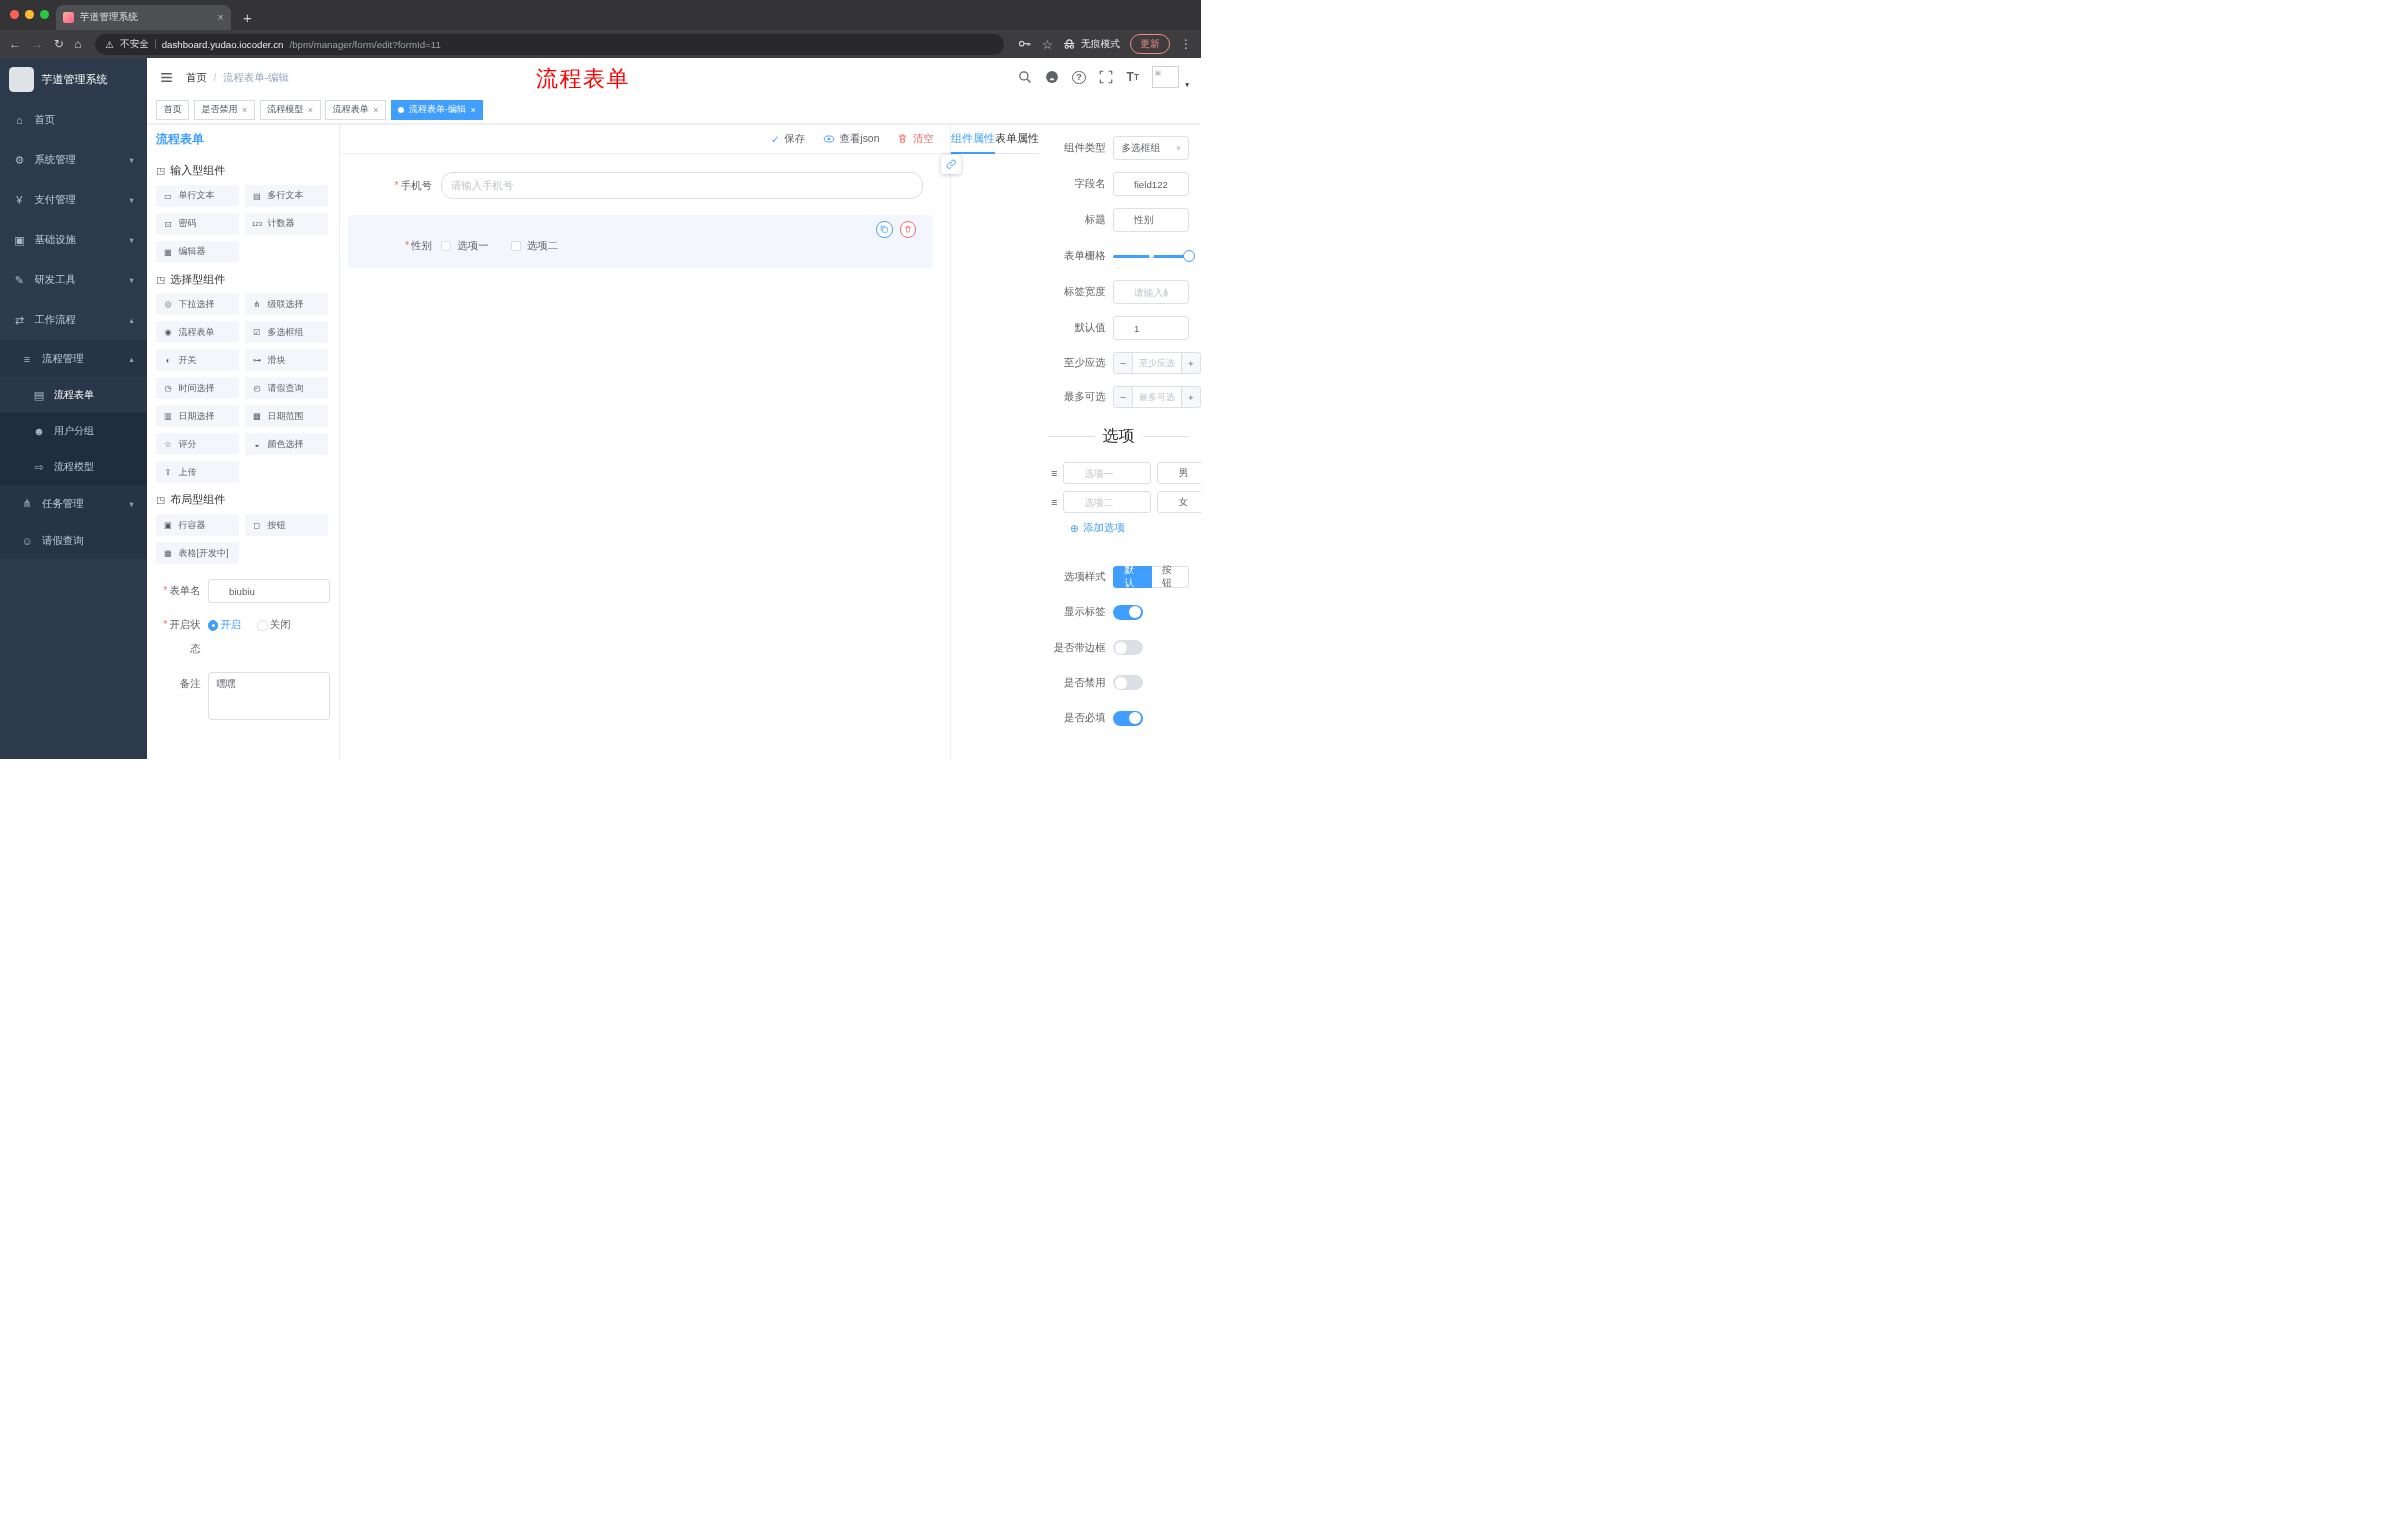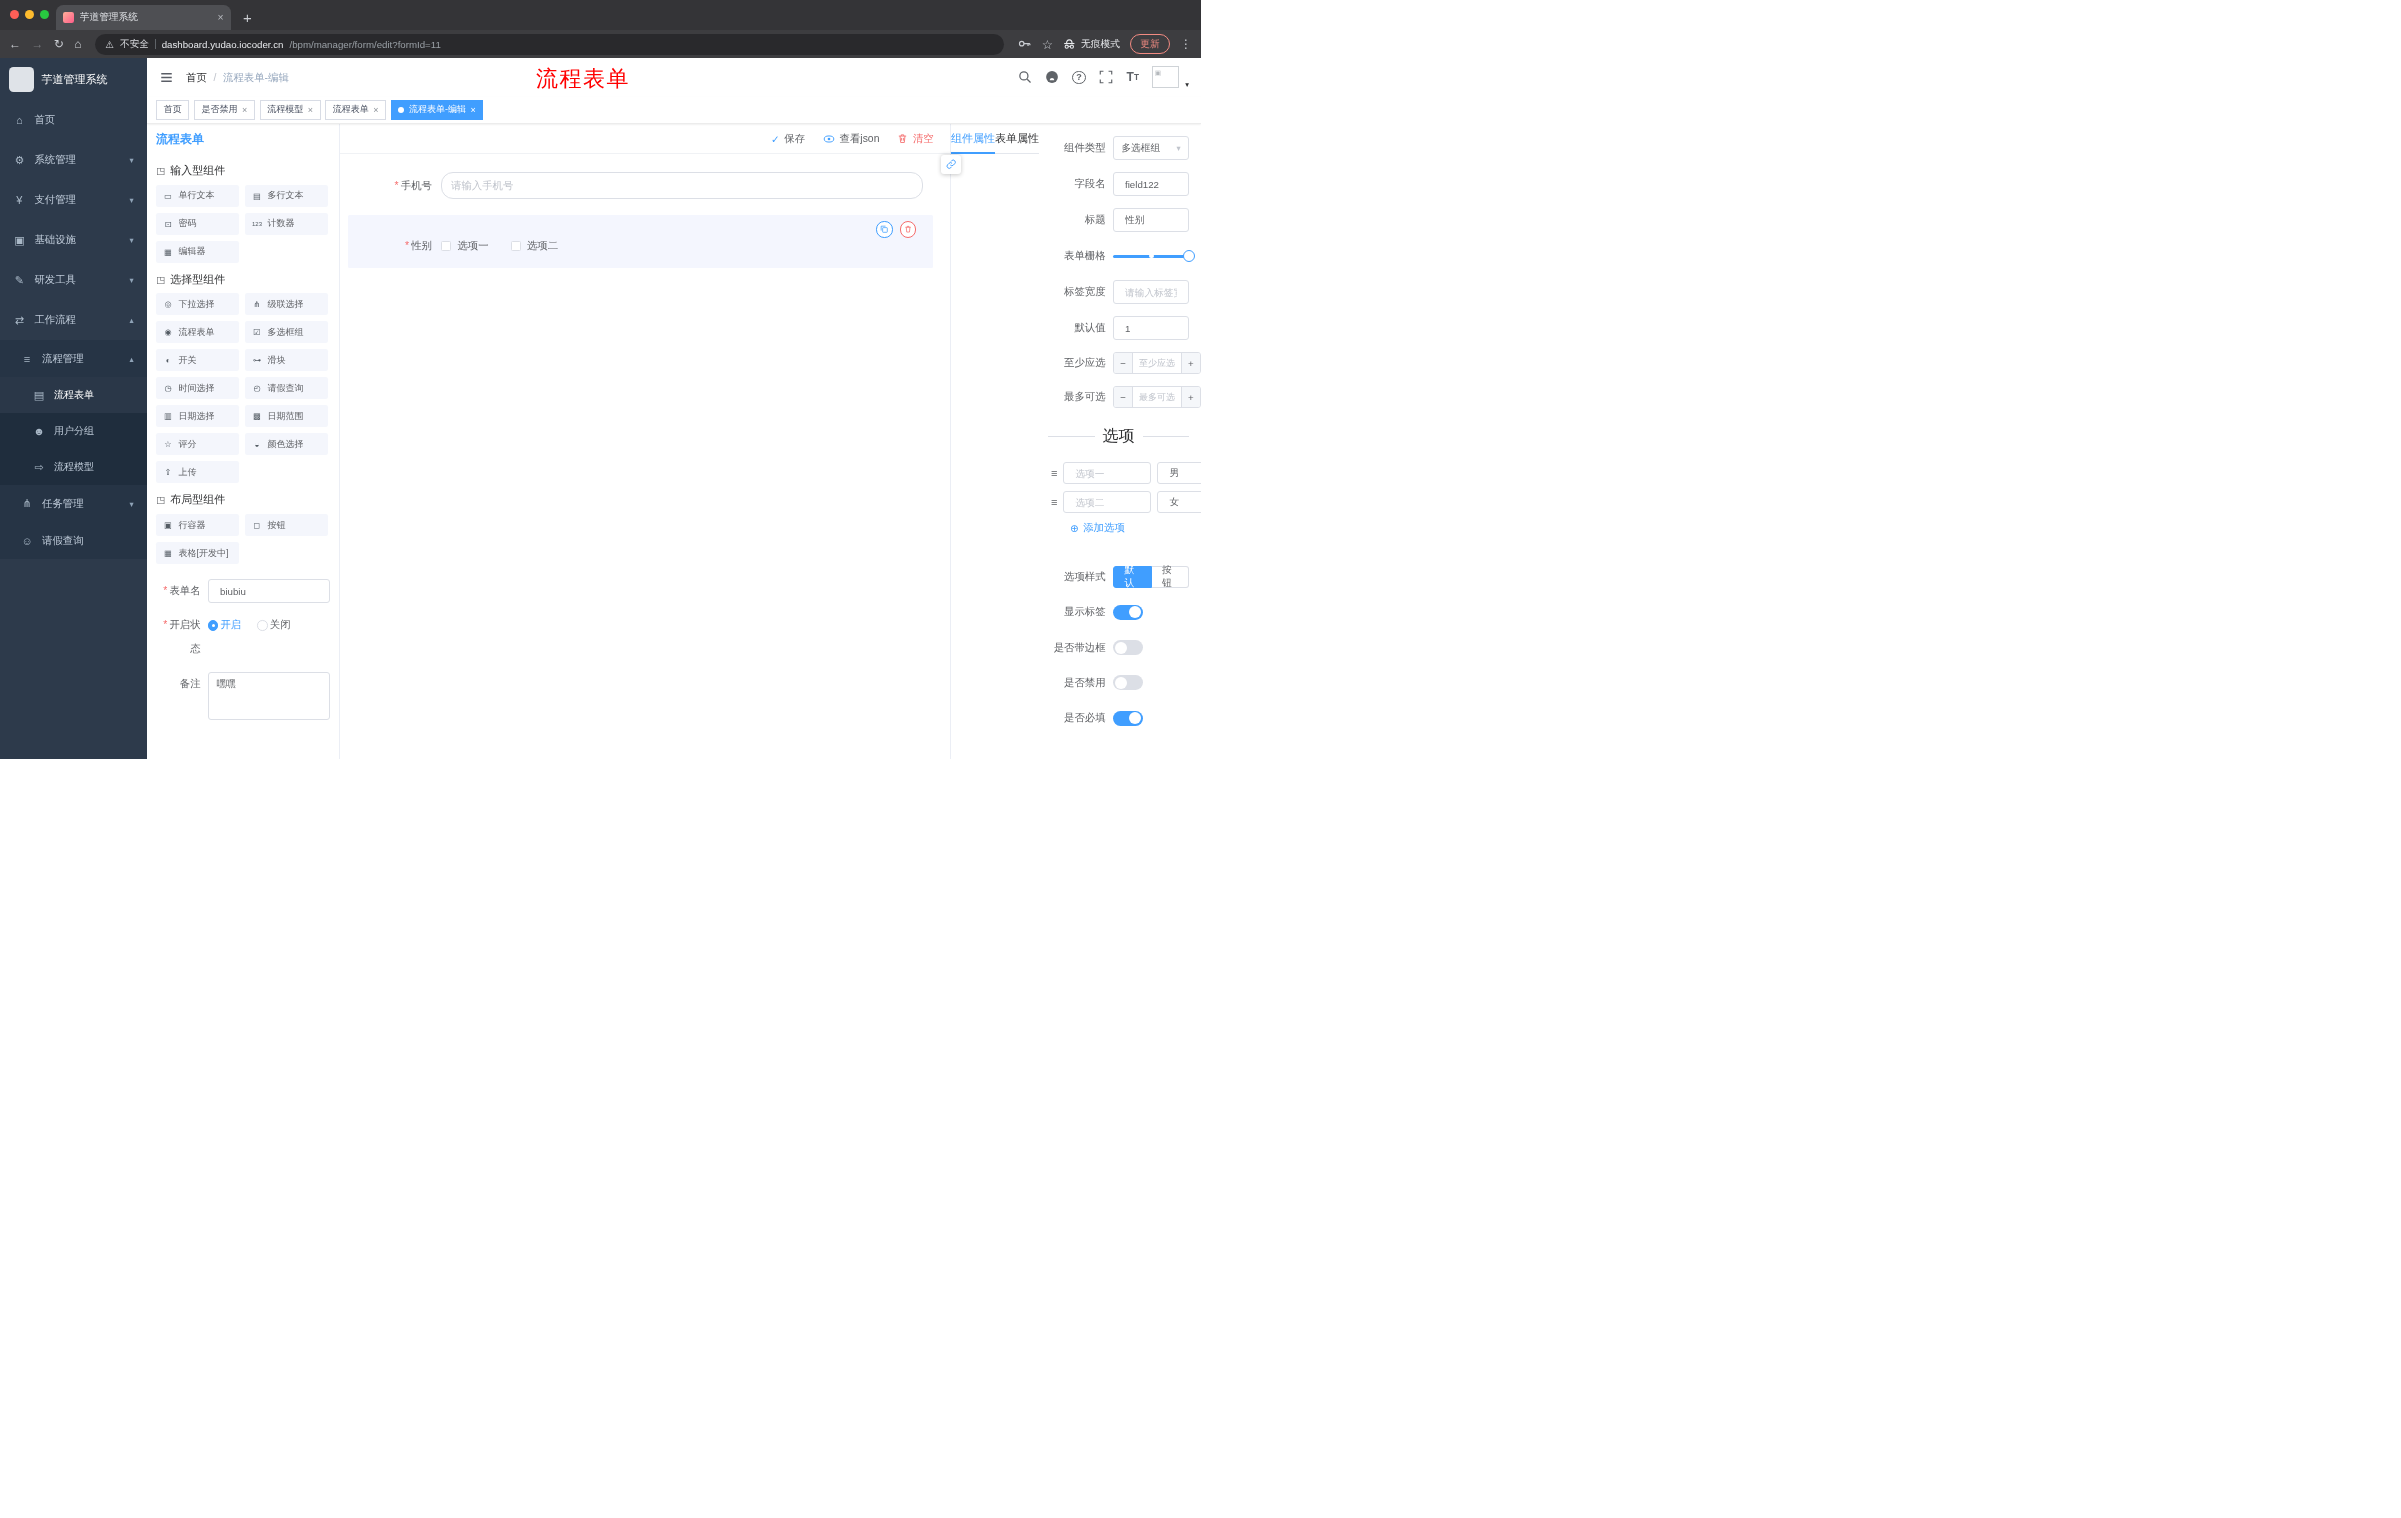--- a/index.html
+++ b/index.html
@@ -84,21 +84,21 @@
   .grp-head { display:flex; align-items:center; gap:5.2px; margin:9px 0 6.7px; font-size:11px; color:#303133; }
   .grp-head .gico { color:#606266; font-size:9.7px; }
   .chips { display:flex; flex-wrap:wrap; gap:6px; }
   .chip { width:83px; height:22px; background:#f4f6fc; border-radius:2.2px; display:flex; align-items:center;
           gap:4.5px; padding:0 6px; font-size:9px; color:#606266; cursor:move; }
   .chip .cico { width:12px; text-align:center; color:#545c64; font-size:8.2px; flex-shrink:0; }
   .pal-form { margin-top:15px; }
   .pf-row { display:flex; align-items:flex-start; margin-bottom:10.4px; }
   .pf-label { width:52px; text-align:right; padding-right:7.4px; color:#606266; font-size:10.4px; line-height:24px; flex-shrink:0; }
   .starr { color:#f56c6c; margin-right:2.2px; }
-  .inp { height:24px; border:0.7px solid #dcdfe6; border-radius:3px; padding:0 11px; font-size:9.7px; color:#606266;
+  .inp { height:24px; border:0.7px solid #dcdfe6; border-radius:3px; padding:0 20px; font-size:9.7px; color:#606266;
          outline:none; width:100%; font-family:inherit; background:#fff; }
   .pf-ctrl { flex:1; }
   .radios { display:flex; align-items:center; gap:16.3px; height:24px; }
   .rad-w { display:flex; align-items:center; gap:2px; cursor:pointer; font-size:10.4px; color:#606266; }
   .rad { width:10.4px; height:10.4px; border-radius:50%; border:0.7px solid #dcdfe6; background:#fff; position:relative; }
   .rad.sel { border-color:#409eff; background:#409eff; }
   .rad.sel::after { content:""; position:absolute; left:3px; top:3px; width:3px; height:3px; border-radius:50%; background:#fff; }
   .rad-w.sel-t { color:#409eff; }
   textarea.inp { height:48px; padding:4.5px 7.4px; resize:none; line-height:1.4; }
 

